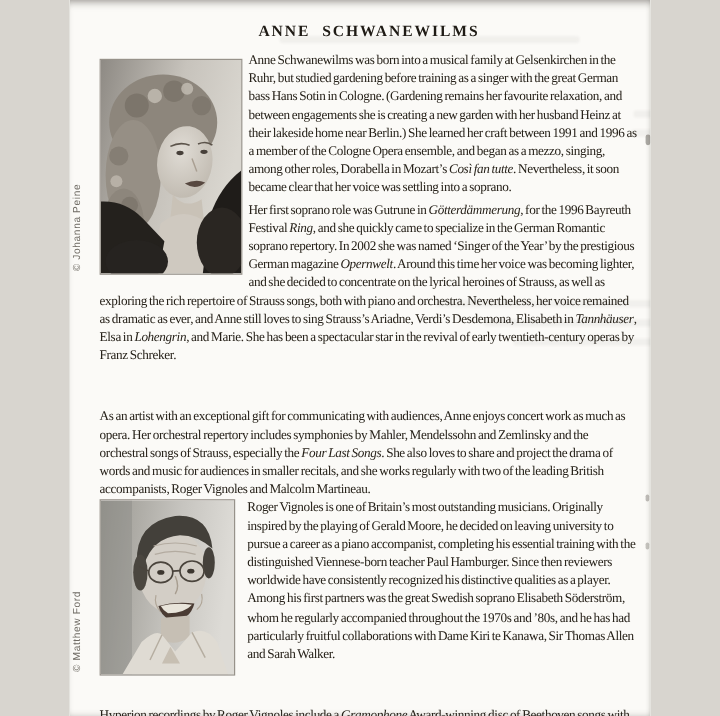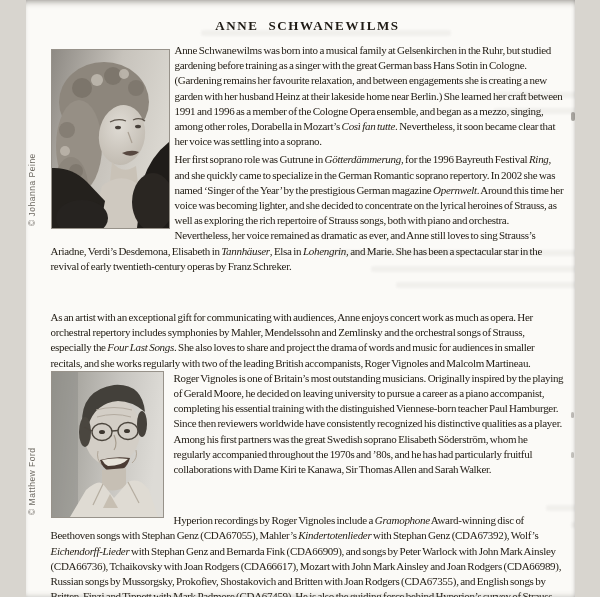--- a/index.html
+++ b/index.html
@@ -1,18 +1,18 @@
 <!DOCTYPE html>
 <html><head>
 <meta charset="utf-8">
 <style>
   html,body{margin:0;padding:0;background:#d8d5cf;}
   .page{
     position:relative;
-    width:549px;height:597px;
+    width:484px;height:597px;
     margin:0 auto;
     background:#fbfaf7;
     box-sizing:border-box;
     padding:19px 10px 0 25px;
     font-family:"Liberation Serif", serif;
     color:#262119;
     overflow:hidden;
   }
   
   .page::after{

